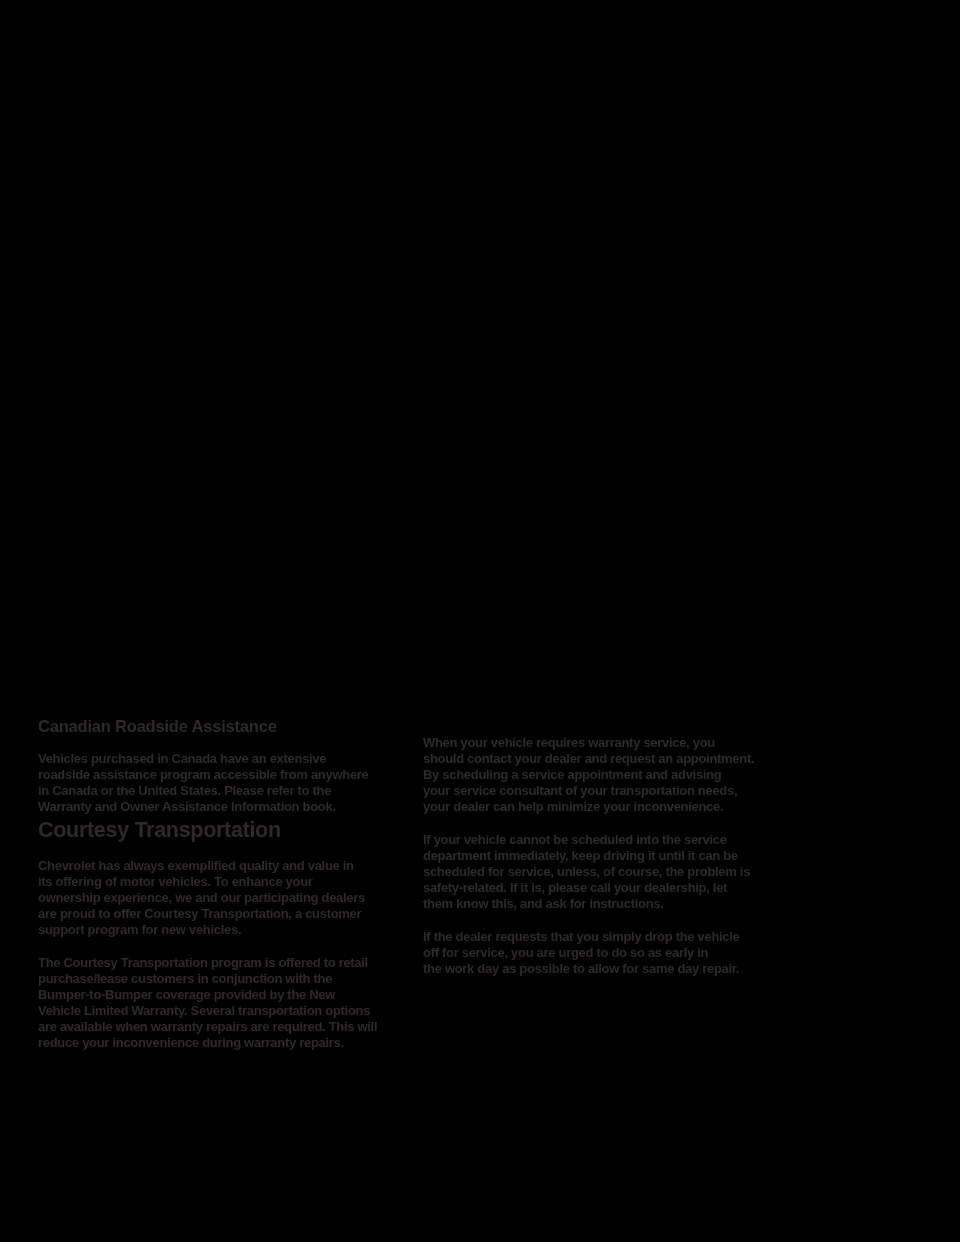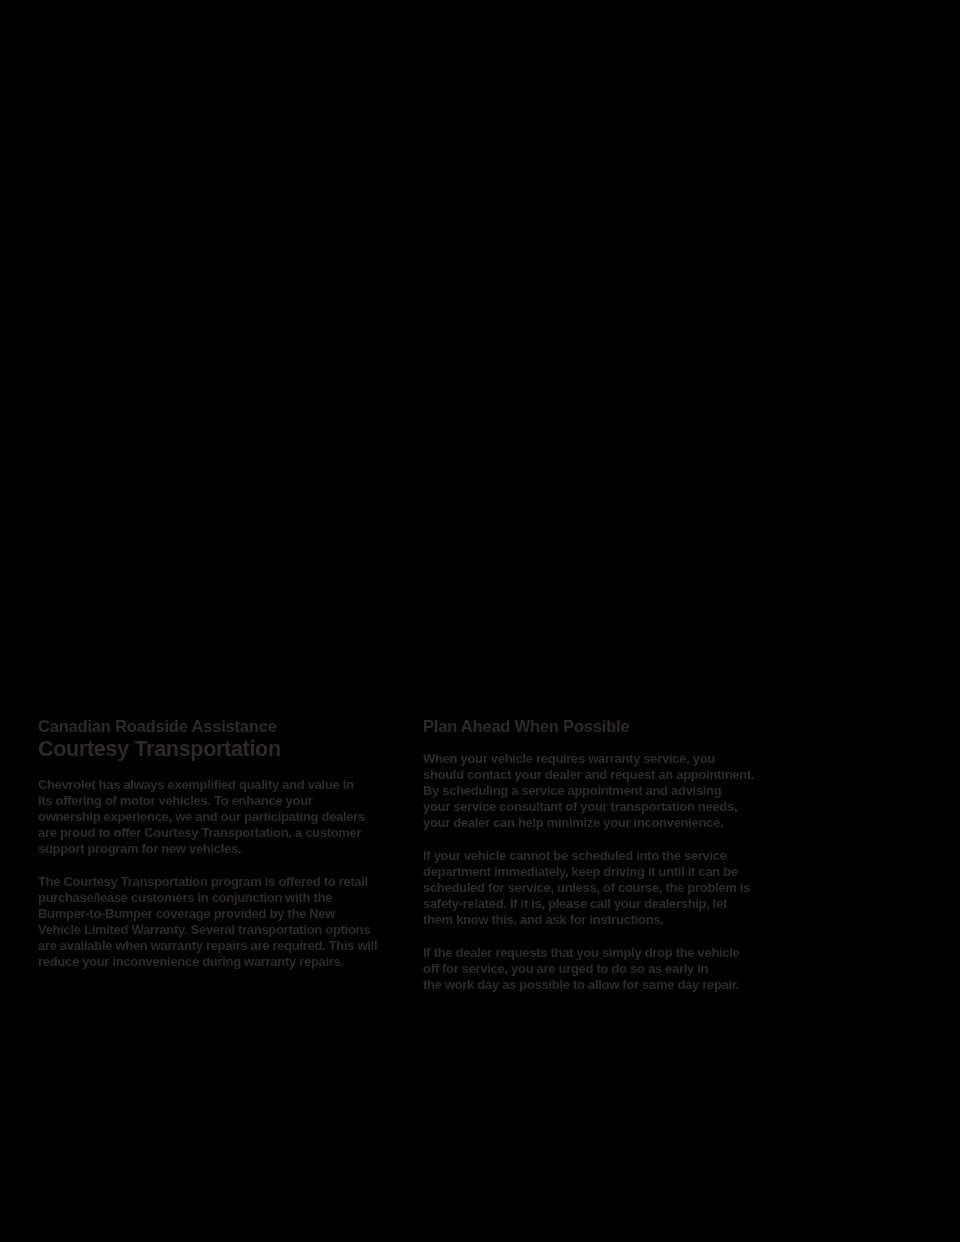--- a/index.html
+++ b/index.html
@@ -69,37 +69,40 @@
 <body>
 
 <div class="page">
 
   <div class="image-area"></div>
 
   <div class="content">
 
     <div class="col-left">
       <h3>Canadian Roadside Assistance</h3>
+      <p>Vehicles purchased in Canada have an extensive
+roadside assistance program accessible from anywhere
+in Canada or the United States. Please refer to the
+Warranty and Owner Assistance Information book.</p>
 
       <h2>Courtesy Transportation</h2>
       <p>Chevrolet has always exemplified quality and value in
 its offering of motor vehicles. To enhance your
 ownership experience, we and our participating dealers
 are proud to offer Courtesy Transportation, a customer
 support program for new vehicles.</p>
       <p>The Courtesy Transportation program is offered to retail
 purchase/lease customers in conjunction with the
 Bumper-to-Bumper coverage provided by the New
 Vehicle Limited Warranty. Several transportation options
 are available when warranty repairs are required. This will
 reduce your inconvenience during warranty repairs.</p>
     </div>
 
     <div class="col-right">
-      <h3>Plan Ahead When Possible</h3>
       <p>When your vehicle requires warranty service, you
 should contact your dealer and request an appointment.
 By scheduling a service appointment and advising
 your service consultant of your transportation needs,
 your dealer can help minimize your inconvenience.</p>
       <p>If your vehicle cannot be scheduled into the service
 department immediately, keep driving it until it can be
 scheduled for service, unless, of course, the problem is
 safety-related. If it is, please call your dealership, let
 them know this, and ask for instructions.</p>

